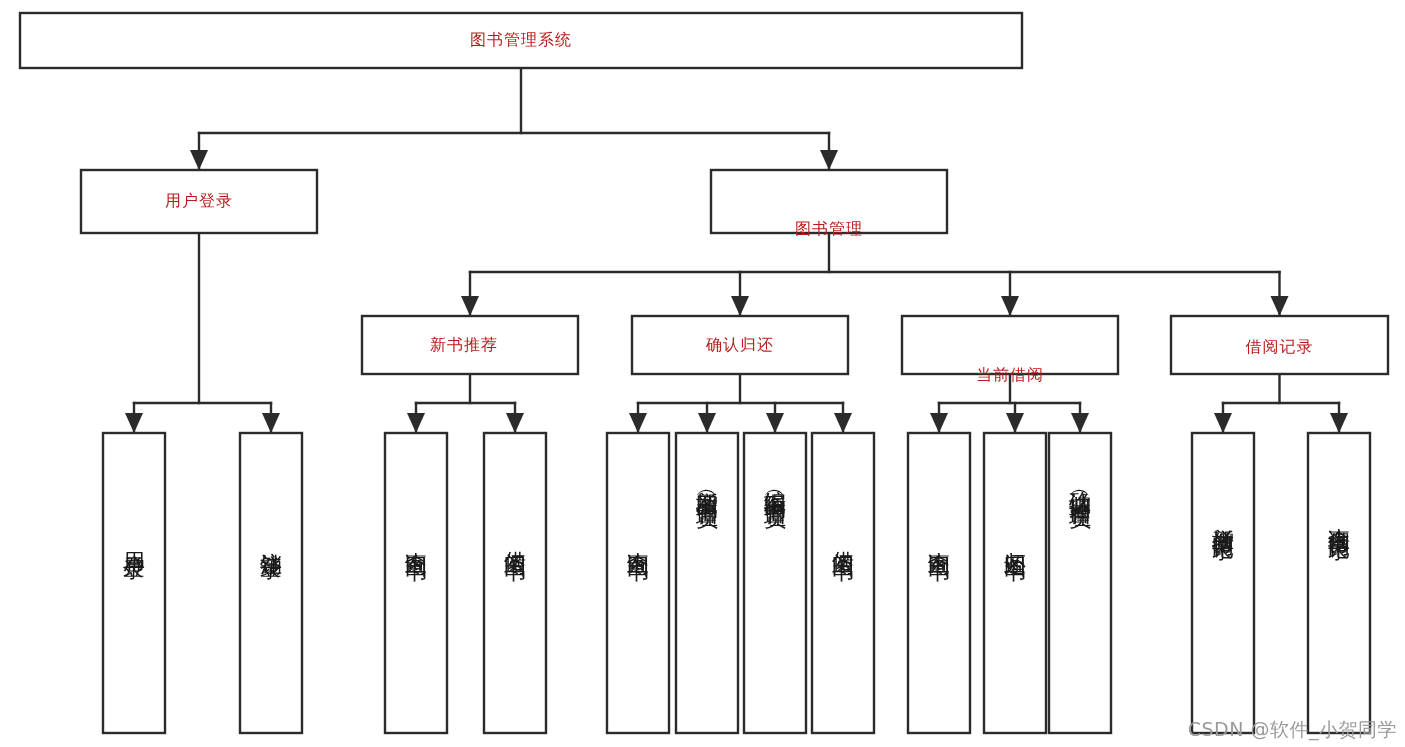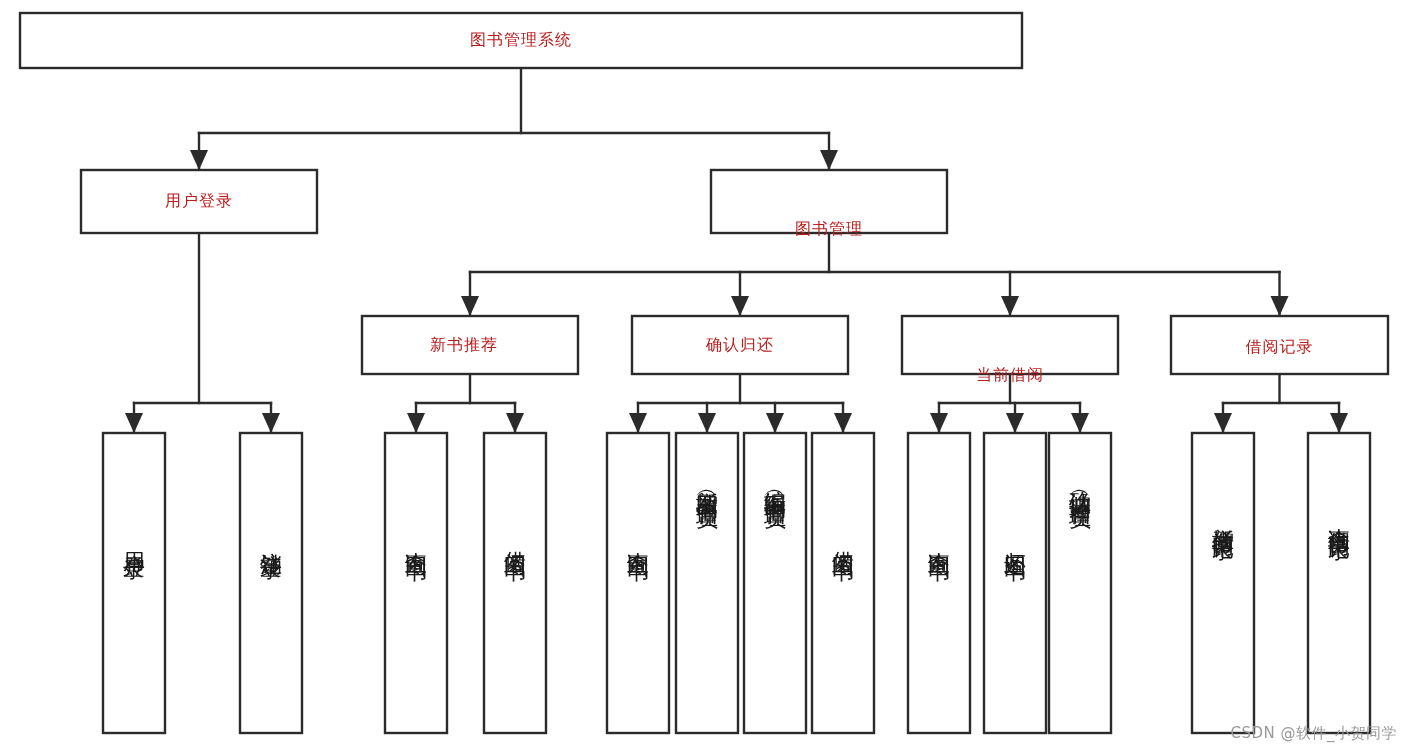--- a/index.html
+++ b/index.html
@@ -70,21 +70,21 @@
     font-size: 16px;
     color: #b91c1c;
     letter-spacing: 1px;
     white-space: nowrap;
   }
   #watermark {
     position: absolute;
     right: 8px;
     bottom: 4px;
     font-family: "DejaVu Sans", "Liberation Sans", sans-serif;
-    font-size: 15px;
+    font-size: 19px;
     color: #9a9a9a;
     white-space: nowrap;
     letter-spacing: 0.5px;
   }
 </style>
 </head>
 <body>
 
 <div id="diagram-root">
 

